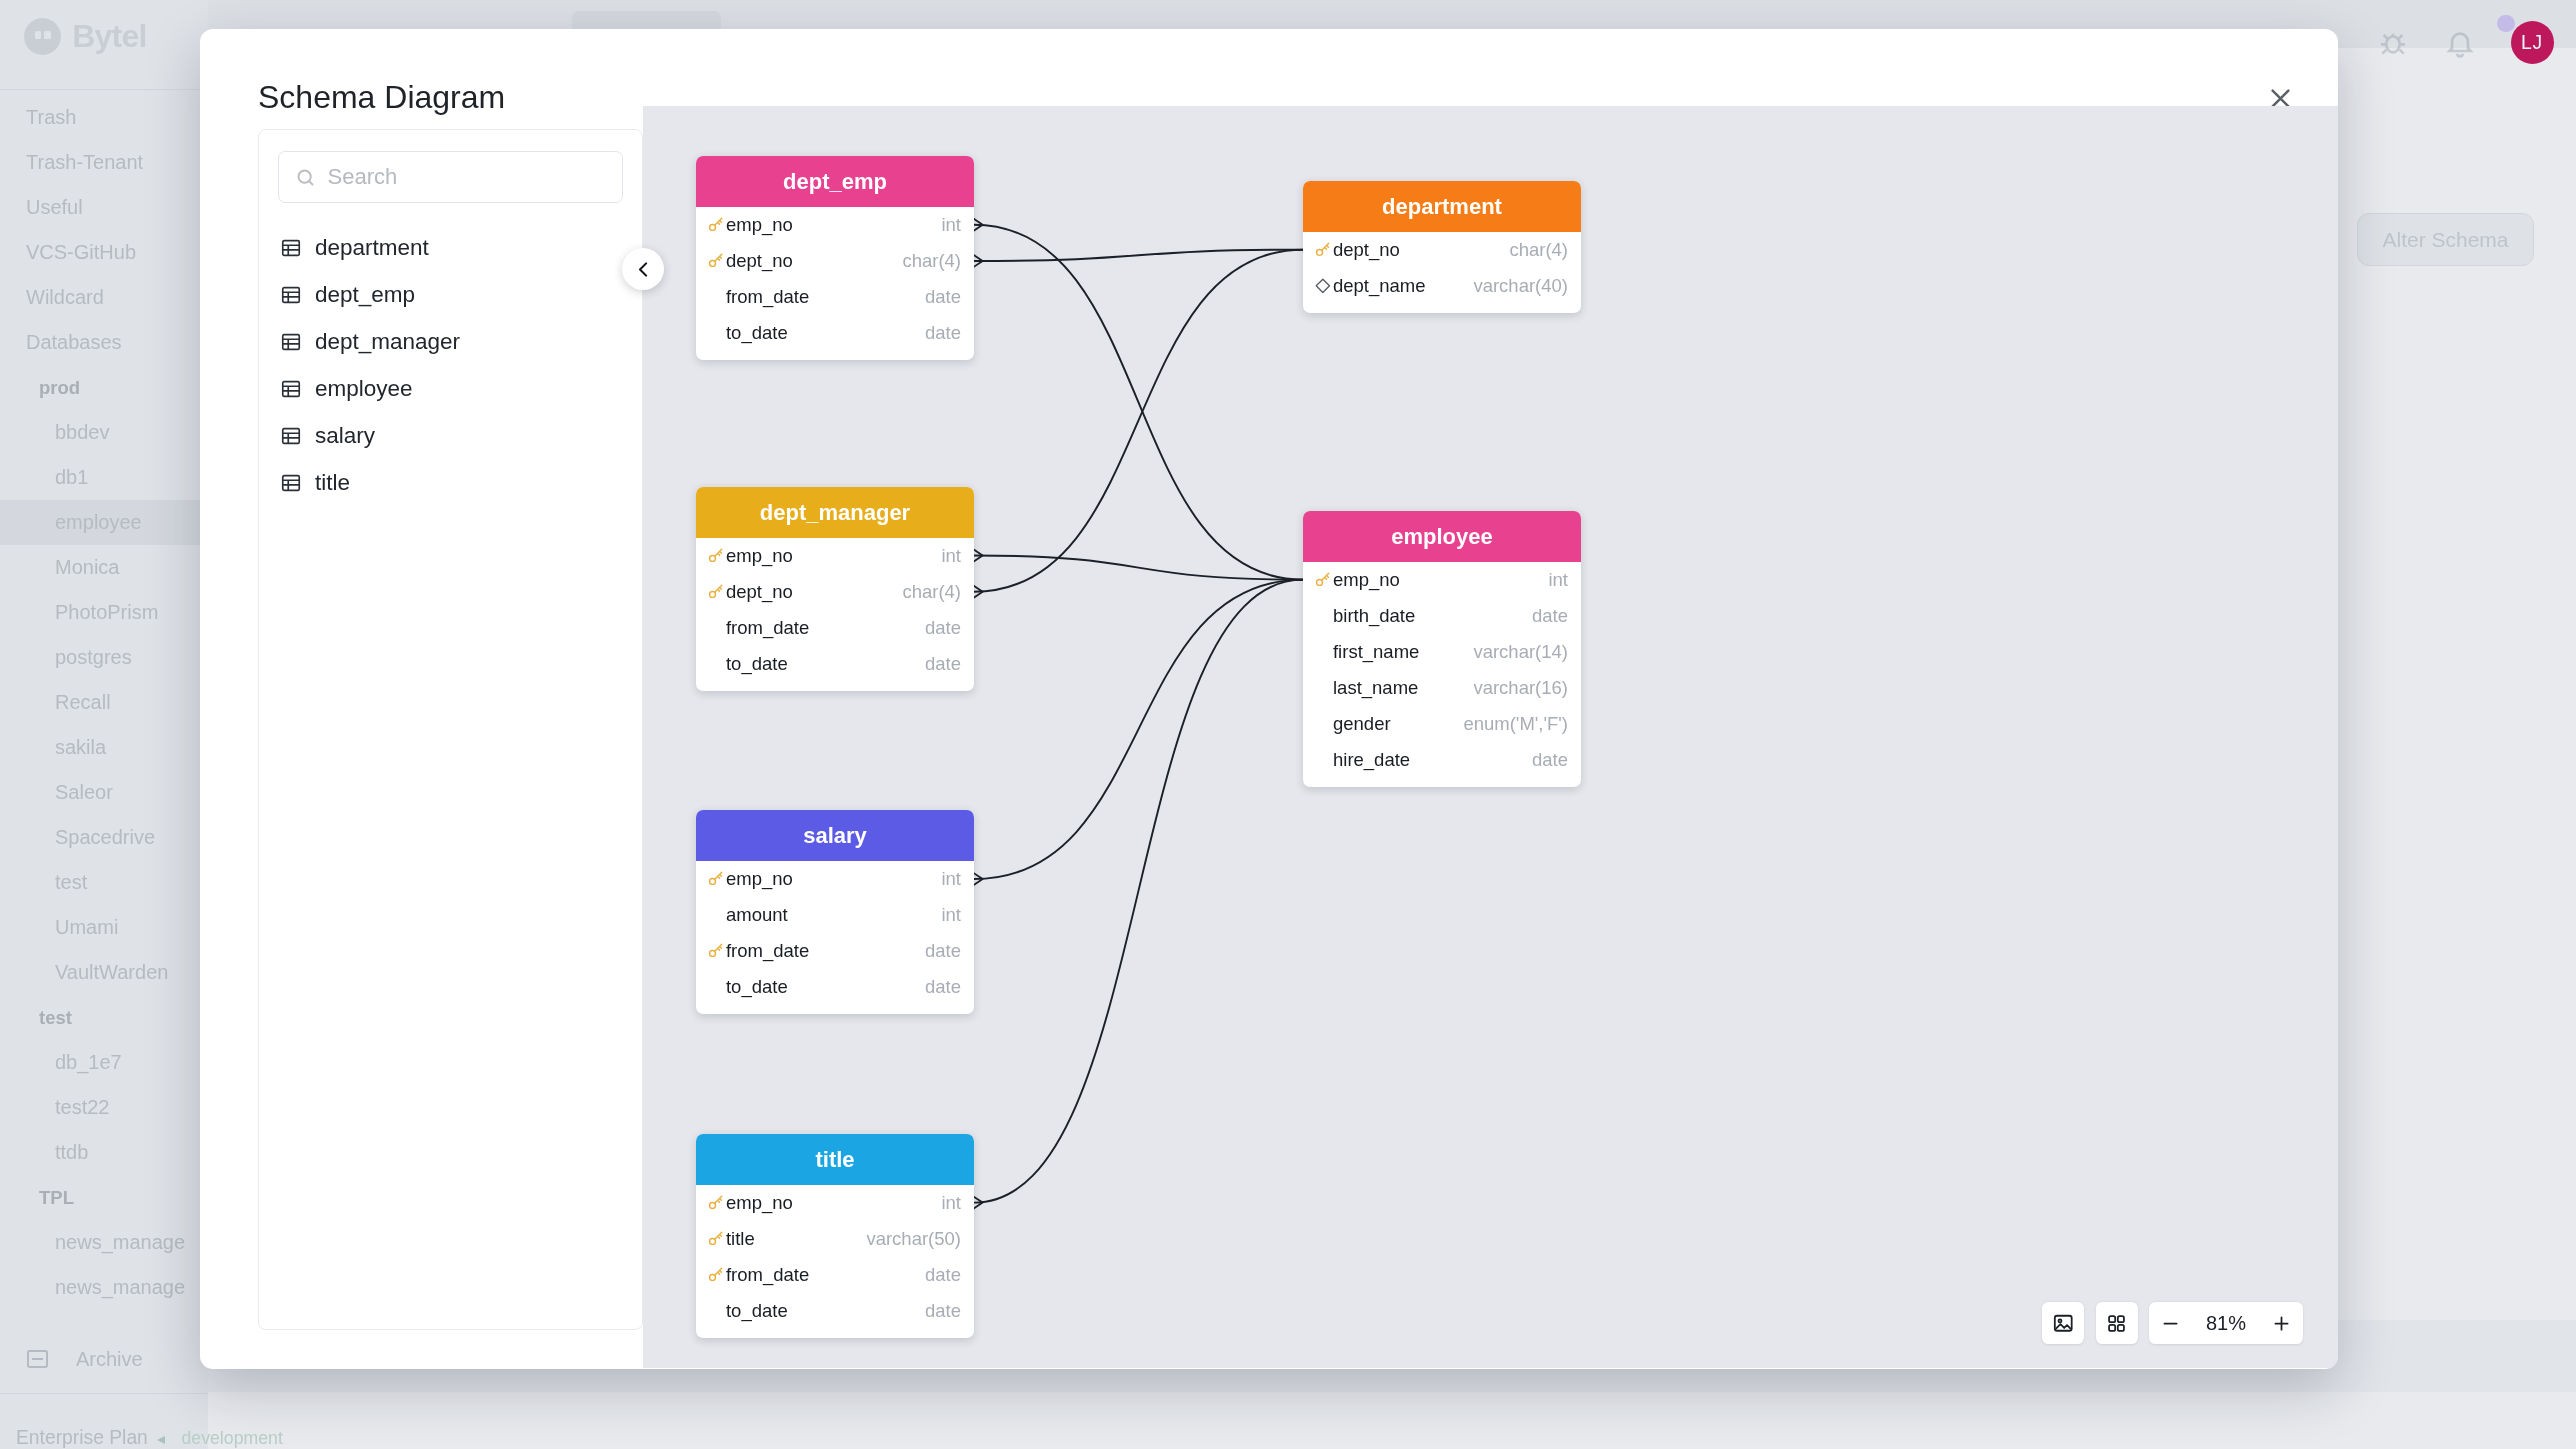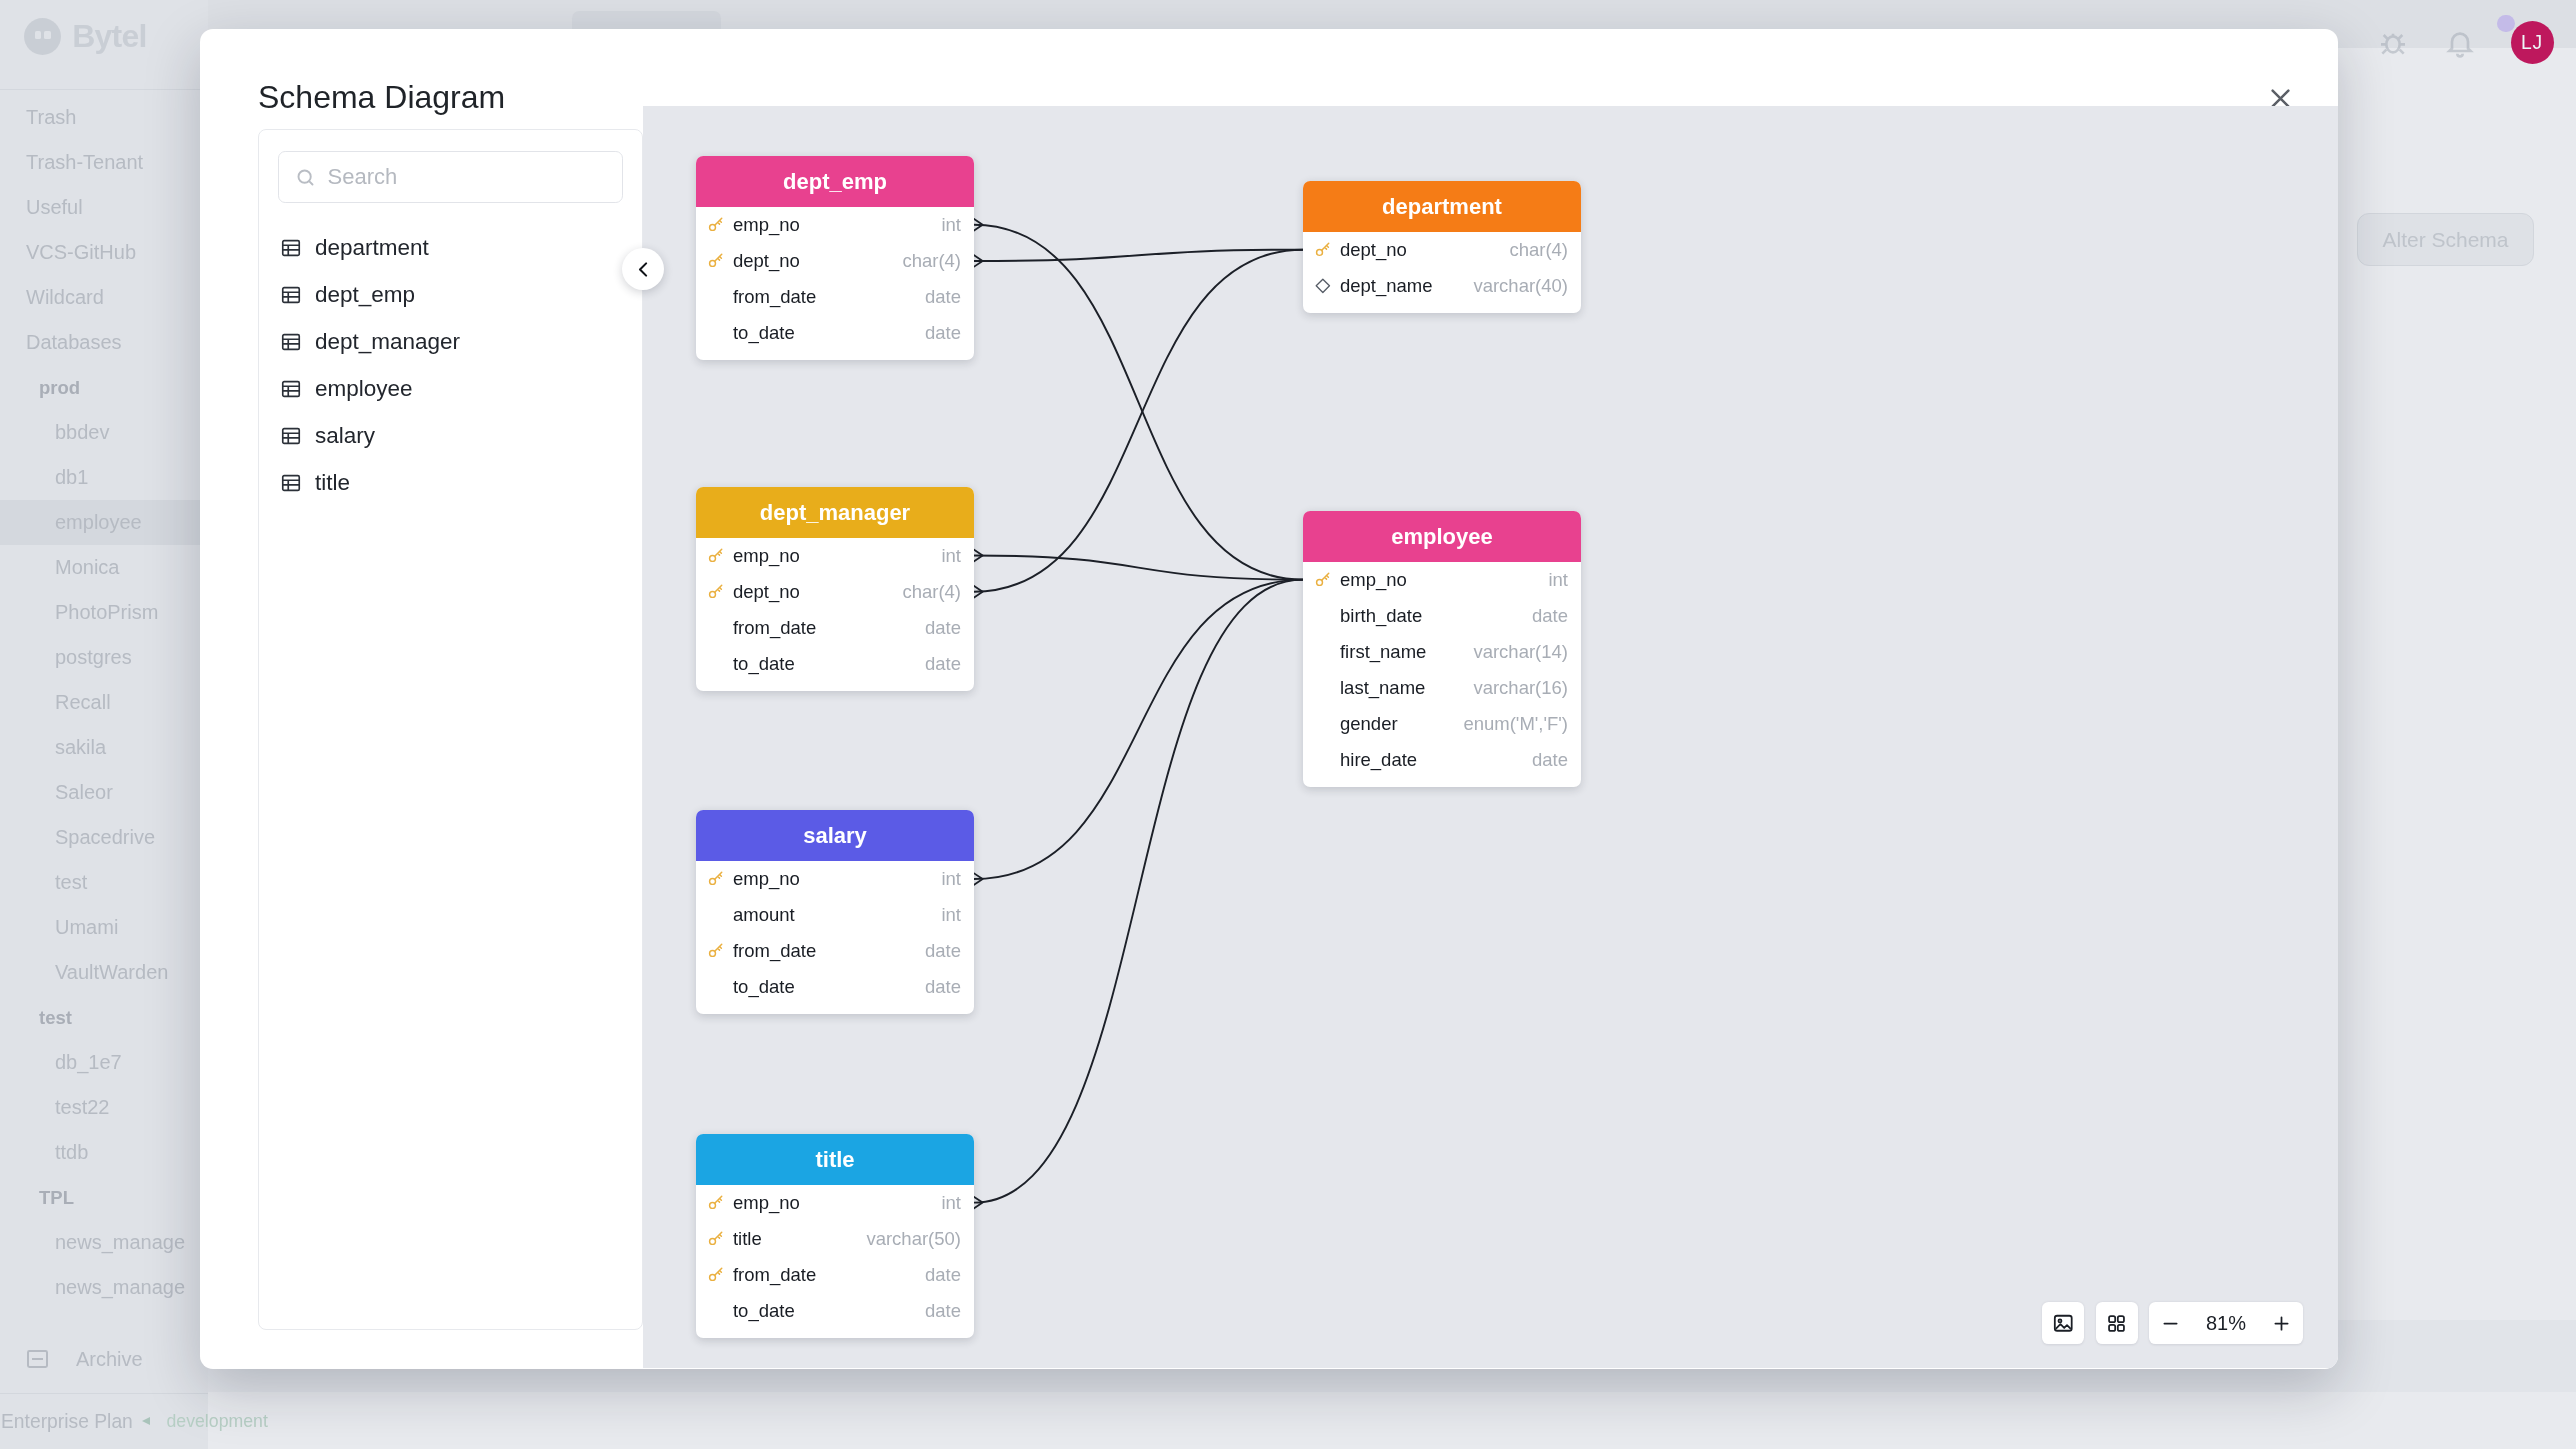--- a/index.html
+++ b/index.html
@@ -51,21 +51,21 @@
     position: absolute; left: 0; bottom: 66px; width: 208px; height: 48px;
     display: flex; align-items: center; gap: 28px; padding-left: 27px;
     font-size: 20px; color: #b6bbc3;
   }
   .bg-archive-icon { width: 21px; height: 17.7px; border: 2px solid #b6bbc3; border-radius: 2.4px; position: relative; }
   .bg-archive-icon::after { content:""; position:absolute; left:3.2px; top:5.6px; width:11.3px; height:2px; background:#b6bbc3; }
 
   .bg-footer {
     position: absolute; left: 0; bottom: 0; width: 208px; height: 56px;
     border-top: 0.8px solid #d3d7dd;
-    display: flex; align-items: center; gap: 8px; padding-left: 1px;
+    display: flex; align-items: flex-end; gap: 8px; padding-left: 16px;
     font-size: 19.3px; color: #b6bbc3; white-space: nowrap;
   }
   .bg-footer-dev { color: #b7cfc5; font-size: 17.7px; }
   .spk { width: 17.7px; height: 17.7px; position: relative; flex: 0 0 auto; }
   .spk::before {
     content:""; position:absolute; left:0.8px; top:4.8px; width:0; height:0;
     border-top:4.8px solid transparent; border-bottom:4.8px solid transparent; border-right:8px solid #a9c3ba;
   }
 
   .bg-tab {
@@ -158,21 +158,21 @@
     background: #fff; border-radius: 7.2px;
     box-shadow: 0 2.4px 8px rgba(25,30,45,.16);
     overflow: hidden;
   }
   .node-header {
     height: 51px; display: flex; align-items: center; justify-content: center;
     color: #fff; font-size: 22px; font-weight: 700;
   }
   .node-row {
     height: 36px; display: flex; align-items: center;
-    padding: 0 13px 0 11.3px; gap: 8px;
+    padding: 0 13px 0 11.3px; gap: 1px;
   }
   .node-row .col-name { font-size: 18.5px; color: #191d24; flex: 1 1 auto; }
   .node-row .col-type { font-size: 18.5px; color: #a8adb5; }
   .key-ico  { width: 17.7px; height: 17.7px; flex: 0 0 auto; color: #eab040; }
   .dia-ico  { width: 17.7px; height: 17.7px; flex: 0 0 auto; color: #565c66; }
   .spacer   { width: 17.7px; flex: 0 0 auto; }
   .node-pad { height: 8.9px; }
 
   
   .canvas-toolbar {

